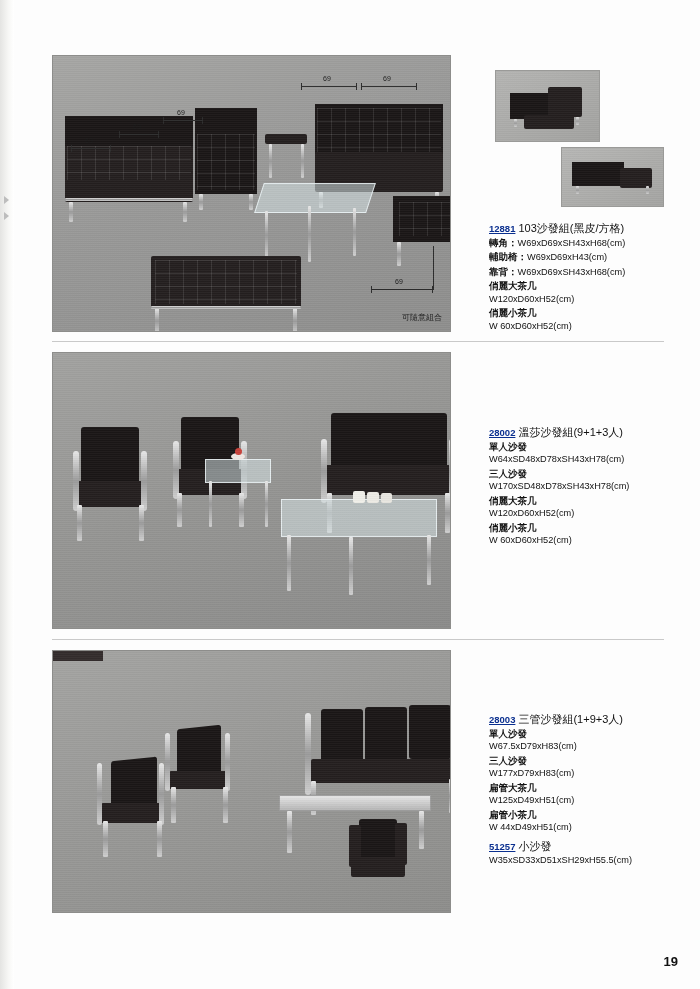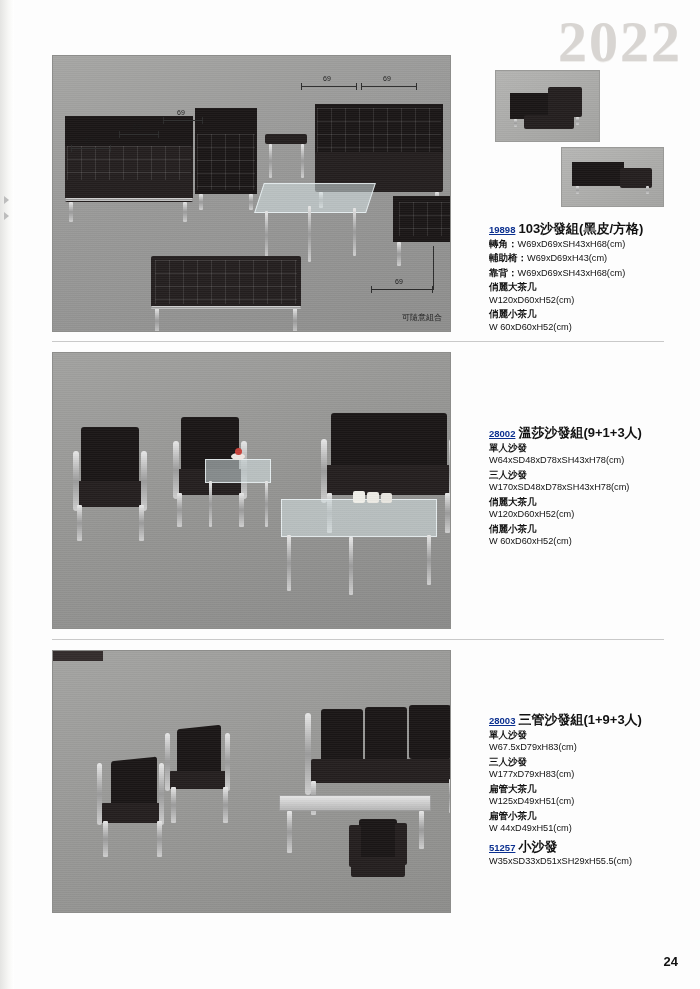--- a/index.html
+++ b/index.html
@@ -164,22 +164,22 @@
     line-height: 13.5px;
     color: #111;
   }
   .caption .code {
     color: #0a2f8f;
     font-weight: bold;
     text-decoration: underline;
     margin-right: 3px;
   }
   .caption .title {
-    font-weight: bold;
-    font-size: 13px;
+    font-weight: normal;
+    font-size: 11px;
   }
   .caption .sub {
     font-weight: bold;
     font-size: 9.5px;
   }
   .caption .spec {
     font-size: 9.2px;
   }
   #cap1 { left: 489px; top: 222px; }
   #cap2 { left: 489px; top: 426px; }
@@ -209,21 +209,20 @@
 </style>
 </head>
 <body>
 
 <div class="page">
 
   <div class="left-edge"></div>
   <div class="edge-mark m1"></div>
   <div class="edge-mark m2"></div>
 
-  <div class="year">2022</div>
 
   <div class="photo" id="photo1">
 
     <div class="f" style="left:12px; top:88px; width:128px; height:58px;"></div>
     <div class="cushion-grid" style="left:14px; top:90px; width:124px; height:34px;"></div>
     <div class="fdark" style="position:absolute; left:12px; top:60px; width:128px; height:30px;"></div>
     <div class="chrome" style="left:16px; top:146px; width:4px; height:20px;"></div>
     <div class="chrome" style="left:130px; top:146px; width:4px; height:20px;"></div>
     <div class="chrome" style="left:12px; top:142px; width:128px; height:3px;"></div>
 
@@ -292,21 +291,21 @@
   <div class="photo" id="photo1c">
     <div class="fdark" style="position:absolute; left:10px; top:14px; width:52px; height:24px;"></div>
     <div class="f" style="left:58px; top:20px; width:32px; height:20px;"></div>
     <div class="chrome" style="left:14px; top:38px; width:3px; height:8px;"></div>
     <div class="chrome" style="left:84px; top:38px; width:3px; height:8px;"></div>
     <div class="noise"></div>
   </div>
 
   <div class="caption" id="cap1">
     <div>
-      <span class="code">19898</span><span class="title">103沙發組(黑皮/方格)</span>
+      <span class="code">12881</span><span class="title">103沙發組(黑皮/方格)</span>
     </div>
     <div><span class="sub">轉角：</span><span class="spec">W69xD69xSH43xH68(cm)</span></div>
     <div><span class="sub">輔助椅：</span><span class="spec">W69xD69xH43(cm)</span></div>
     <div><span class="sub">靠背：</span><span class="spec">W69xD69xSH43xH68(cm)</span></div>
     <div class="sub">俏麗大茶几</div>
     <div class="spec">W120xD60xH52(cm)</div>
     <div class="sub">俏麗小茶几</div>
     <div class="spec">W 60xD60xH52(cm)</div>
   </div>
 
@@ -420,15 +419,15 @@
     <div class="spec">W 44xD49xH51(cm)</div>
   </div>
 
   <div class="caption" id="cap4">
     <div>
       <span class="code">51257</span><span class="title">小沙發</span>
     </div>
     <div class="spec">W35xSD33xD51xSH29xH55.5(cm)</div>
   </div>
 
-  <div class="pagenum">24</div>
+  <div class="pagenum">19</div>
 
 </div>
 
 </body></html>

